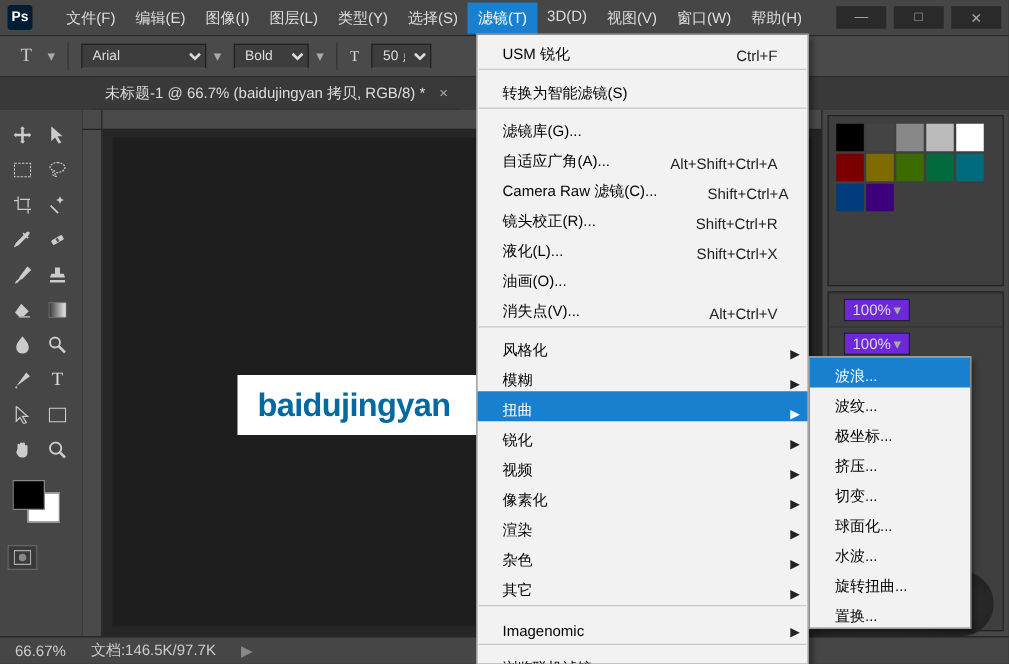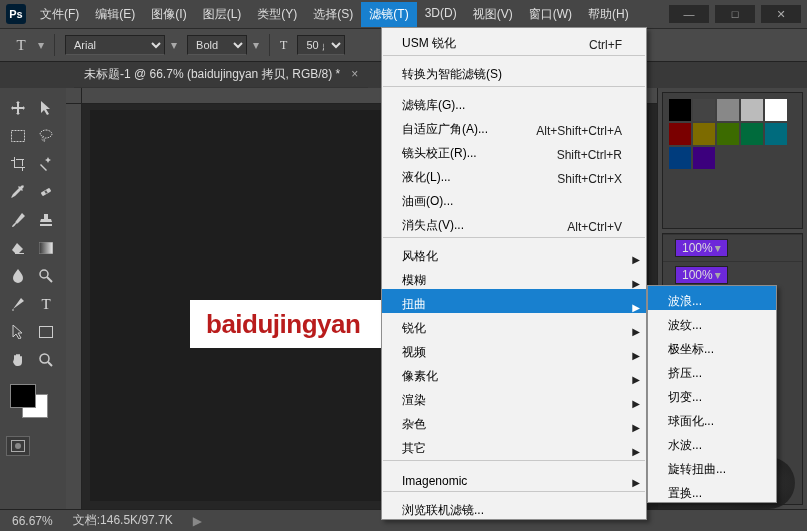--- a/index.html
+++ b/index.html
@@ -1,18 +1,18 @@
 <!DOCTYPE html>
 <html><head>
 <meta charset="utf-8">
 <style>
 * { margin:0; padding:0; box-sizing:border-box; font-family:"Microsoft YaHei",Tahoma,sans-serif; font-size:12px; -webkit-user-select:none; user-select:none; }
 body { background:#464646; width:807px; height:531px; overflow:hidden; position:relative; color:#ddd; }
 .titlebar { height:28px; background:#464646; display:flex; align-items:center; padding:0 6px; }
-.titlebar .logo { width:20px; height:20px; margin-right:6px; font-weight:bold; color:#fff; background:#001d33; border-radius:3px; display:flex; align-items:center; justify-content:center; font-size:11px; }
+.titlebar .logo { width:20px; height:20px; margin-right:19px; font-weight:bold; color:#fff; background:#001d33; border-radius:3px; display:flex; align-items:center; justify-content:center; font-size:11px; }
 .titlebar .menu { display:flex; gap:0;text-align:center; }
 .titlebar .menu span { padding:4px 8px; cursor:default; }
 .titlebar .menu span.active { background:#1880cf; color:#fff; }
 .titlebar .winctl { margin-left:auto; display:flex; gap:6px; align-items:center; }
 .titlebar .winctl div { width:40px; height:18px; background:#2a2a2a; display:flex; align-items:center; justify-content:center; color:#aaa; font-size:11px; }
 
 .options { height:34px; border-top:1px solid #2a2a2a; border-bottom:1px solid #222; background:#4a4a4a; display:flex; align-items:center; padding:0 10px; gap:10px; }
 .options .tbtn { width:22px; height:22px; display:flex; align-items:center; justify-content:center; color:#ccc; }
 .options .sep { width:1px; height:22px; background:#333; }
 .options select,.options input { background:#3d3d3d; border:1px solid #222; border-bottom-color:#555; color:#ddd; height:20px; padding:0 4px; font-size:11px; }
@@ -31,21 +31,21 @@
 .tools .swatch-front{position:absolute;left:4px;top:2px;width:26px;height:24px;background:#000;border:1px solid #888;}
 .tools .qmask{display:flex;gap:4px;margin-top:6px;}
 .tools .qmask div{width:24px;height:20px;border:1px solid #666;background:#3a3a3a;display:flex;align-items:center;justify-content:center;}
 
 .canvaswrap { flex:1; background:#262626; position:relative; overflow:hidden; }
 .ruler-h { position:absolute; top:0; left:16px; right:0; height:16px; background:#4a4a4a; border-bottom:1px solid #222;}
 .ruler-v { position:absolute; top:16px; left:0; bottom:0; width:16px; background:#4a4a4a; border-right:1px solid #222;}
 .ruler-c { position:absolute; top:0;left:0;width:16px;height:16px;background:#4a4a4a;border-right:1px solid #222;border-bottom:1px solid #222;}
 .canvas { position:absolute; left:24px; top:22px; right:8px; bottom:8px; background:#1e1e1e; }
 .txtblock { position:absolute; left:100px; top:190px; width:275px; height:48px; background:#fff; display:flex; align-items:center; padding-left:16px; }
-.txtblock span { font-weight:900; font-size:26px; color:#b91c1c; letter-spacing:-0.5px; font-family:Arial,sans-serif; }
+.txtblock span { font-weight:900; font-size:26px; color:#0369a1; letter-spacing:-0.5px; font-family:Arial,sans-serif; }
 
 .rightpanels { width:150px; background:#464646; border-left:1px solid #222; padding:4px; display:flex; flex-direction:column; gap:4px; }
 .panel { background:#3f3f3f; border:1px solid #222; flex:1; }
 .swatchesgrid { display:flex; flex-wrap:wrap; gap:2px; padding:6px; }
 .swatchesgrid div { width:22px; height:22px; }
 .panel-row{display:flex;align-items:center;gap:6px;padding:4px 6px;border-top:1px solid #333;}
 .panel-row .pct{background:#6d28d9;padding:1px 6px;border:1px solid #222;}
 .panel-row .dd::after{content:"▾";color:#aaa;margin-left:2px;}
 
 .statusbar { position:absolute; bottom:0; left:0; right:0; height:22px; background:#464646; border-top:1px solid #222; display:flex; align-items:center; padding:0 12px; gap:20px; color:#ccc; font-size:11px; }
@@ -289,20 +289,24 @@
     </div>
     <hr>
     <div class="row">
       <span>滤镜库(G)...</span>
     </div>
     <div class="row">
       <span>自适应广角(A)...</span>
       <span class="shortcut">Alt+Shift+Ctrl+A</span>
     </div>
     <div class="row">
+      <span>Camera Raw 滤镜(C)...</span>
+      <span class="shortcut">Shift+Ctrl+A</span>
+    </div>
+    <div class="row">
       <span>镜头校正(R)...</span>
       <span class="shortcut">Shift+Ctrl+R</span>
     </div>
     <div class="row">
       <span>液化(L)...</span>
       <span class="shortcut">Shift+Ctrl+X</span>
     </div>
     <div class="row">
       <span>油画(O)...</span>
     </div>

